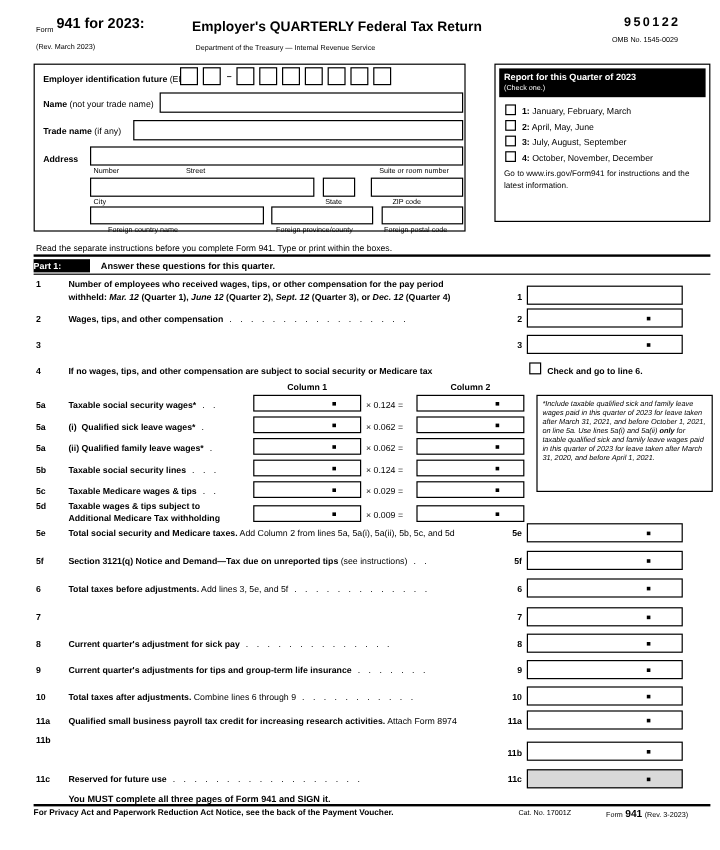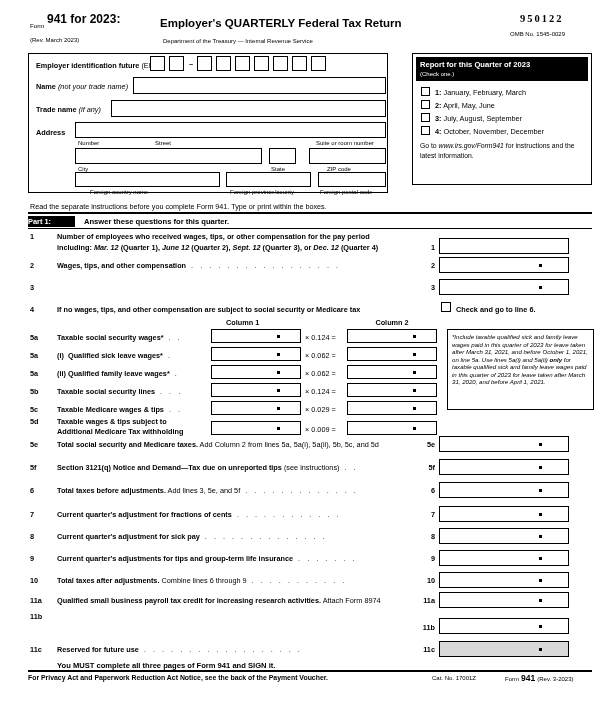--- a/index.html
+++ b/index.html
@@ -1,37 +1,37 @@
 <!DOCTYPE html>
 <html><head>
 <meta charset="utf-8">
 <style>
   html,body{margin:0;padding:0;background:#fff;}
   .page{position:relative;width:600px;height:708px;background:#fff;color:#000;
         font-family:"Liberation Sans",sans-serif;font-size:7.3px;overflow:hidden;}
   .abs{position:absolute;}
   .b{font-weight:700;}
-  .i{font-style:italic;}
+  .i{}
   .bi{font-weight:700;font-style:italic;}
   .fbox{position:absolute;border:1.3px solid #000;background:#fff;box-sizing:border-box;}
   .cell{position:absolute;border:1.2px solid #000;background:#fff;box-sizing:border-box;}
   .amt{position:absolute;border:1.2px solid #000;background:#fff;box-sizing:border-box;}
   .amt .dp{position:absolute;right:26px;top:50%;margin-top:-1.5px;width:3px;height:3px;background:#000;}
   .colbox .dp{right:20px;}
   .gray{background:#d9d9d9;}
   .chk{position:absolute;border:1.1px solid #000;background:#fff;box-sizing:border-box;}
   .leader{font-weight:400;letter-spacing:2.5px;margin-left:5px;color:#000;}
   .numL{position:absolute;left:30px;width:22px;font-weight:700;}
   .numR{position:absolute;left:407px;width:28px;text-align:right;font-weight:700;}
   .ltxt{position:absolute;left:57px;width:356px;line-height:1.45;}
   .sub{font-size:6px;}
   .tiny{font-size:6.2px;}
   .wbar{background:#000;color:#fff;}
   .rule{position:absolute;background:#000;}
-  .ocr{font-family:Liberation Serif, serif;font-weight:700;font-size:10.5px;letter-spacing:2px;}
+  .ocr{font-family:Liberation Sans, sans-serif;font-weight:700;font-size:10.5px;letter-spacing:2px;}
   .note{line-height:1.24;font-size:6.1px;font-style:italic;}
 </style>
 </head>
 <body>
 
 <div class="page">
 
   <span class="abs tiny" style="left:30px;top:22px">Form</span>
   <span class="abs b" style="left:47px;top:12px;font-size:12px">941 for 2023:</span>
   <span class="abs b" style="left:160px;top:17px;font-size:11.5px">Employer's QUARTERLY Federal Tax Return</span>
@@ -99,21 +99,21 @@
 
   <span class="abs" style="left:30px;top:202px;font-size:7.2px">Read the separate instructions before you complete Form 941. Type or print within the boxes.</span>
   <div class="rule" style="left:28px;top:212px;width:564px;height:2px"></div>
   <div class="abs wbar b" style="left:28px;top:216px;width:47px;height:11px;font-size:7.4px;line-height:11px">Part 1:</div>
   <span class="abs b" style="left:84px;top:217px;font-size:7.6px">Answer these questions for this quarter.</span>
   <div class="rule" style="left:28px;top:228px;width:564px;height:1px"></div>
 
   <span class="numL" style="top:232px">1</span>
   <div class="ltxt b" style="top:232px">
     <span>Number of employees who received wages, tips, or other compensation for the pay period</span><br>
-    <span>including: </span><span class="bi">Mar. 12</span><span> (Quarter 1), </span><span class="bi">June 12</span><span> (Quarter 2), </span><span class="bi">Sept. 12</span><span> (Quarter 3), or </span><span class="bi">Dec. 12</span><span> (Quarter 4)</span>
+    <span>withheld: </span><span class="bi">Mar. 12</span><span> (Quarter 1), </span><span class="bi">June 12</span><span> (Quarter 2), </span><span class="bi">Sept. 12</span><span> (Quarter 3), or </span><span class="bi">Dec. 12</span><span> (Quarter 4)</span>
   </div>
   <span class="numR" style="top:243px">1</span>
   <div class="amt" style="left:439px;top:238px;width:130px;height:16px"></div>
 
   <span class="numL" style="top:261px">2</span>
   <div class="ltxt" style="top:261px"><span class="b">Wages, tips, and other compensation</span><span class="leader">. . . . . . . . . . . . . . . . .</span></div>
   <span class="numR" style="top:261px">2</span>
   <div class="amt" style="left:439px;top:257px;width:130px;height:16px">
       <span class="dp"></span>
     </div>
@@ -122,21 +122,21 @@
   <span class="numR" style="top:283px">3</span>
   <div class="amt" style="left:439px;top:279px;width:130px;height:16px">
       <span class="dp"></span>
     </div>
 
   <span class="numL" style="top:305px">4</span>
   <div class="ltxt b" style="top:305px">If no wages, tips, and other compensation are subject to social security or Medicare tax</div>
   <div class="chk" style="left:441px;top:302px;width:10px;height:10px"></div>
   <span class="abs b" style="left:456px;top:305px">Check and go to line 6.</span>
 
-  <div class="abs b" style="left:226px;top:318px;width:60px;text-align:left">Column 1</div>
+  <div class="abs b" style="left:226px;top:318px;width:60px;text-align:center">Column 1</div>
   <div class="abs b" style="left:362px;top:318px;width:60px;text-align:center">Column 2</div>
 
   <span class="numL" style="top:333px">5a</span>
   <div class="abs" style="left:57px;top:333px"><span class="b">Taxable social security wages*</span><span class="leader">.   .</span></div>
   <div class="amt colbox" style="left:211px;top:329px;width:90px;height:14px">
       <span class="dp"></span>
     </div>
   <span class="abs" style="left:305px;top:333px">× 0.124 =</span>
   <div class="amt colbox" style="left:347px;top:329px;width:90px;height:14px">
       <span class="dp"></span>
@@ -211,21 +211,20 @@
     </div>
 
   <span class="numL" style="top:486px">6</span>
   <div class="ltxt" style="top:486px"><span class="b">Total taxes before adjustments.</span><span> Add lines 3, 5e, and 5f</span><span class="leader">. . . . . . . . . . . . .</span></div>
   <span class="numR" style="top:486px">6</span>
   <div class="amt" style="left:439px;top:482px;width:130px;height:16px">
       <span class="dp"></span>
     </div>
 
   <span class="numL" style="top:510px">7</span>
-  <div class="ltxt" style="top:510px"><span class="b">Current quarter's adjustment for fractions of cents</span><span class="leader">. . . . . . . . . . . .</span></div>
   <span class="numR" style="top:510px">7</span>
   <div class="amt" style="left:439px;top:506px;width:130px;height:16px">
       <span class="dp"></span>
     </div>
 
   <span class="numL" style="top:532px">8</span>
   <div class="ltxt" style="top:532px"><span class="b">Current quarter's adjustment for sick pay</span><span class="leader">. . . . . . . . . . . . . .</span></div>
   <span class="numR" style="top:532px">8</span>
   <div class="amt" style="left:439px;top:528px;width:130px;height:16px">
       <span class="dp"></span>

